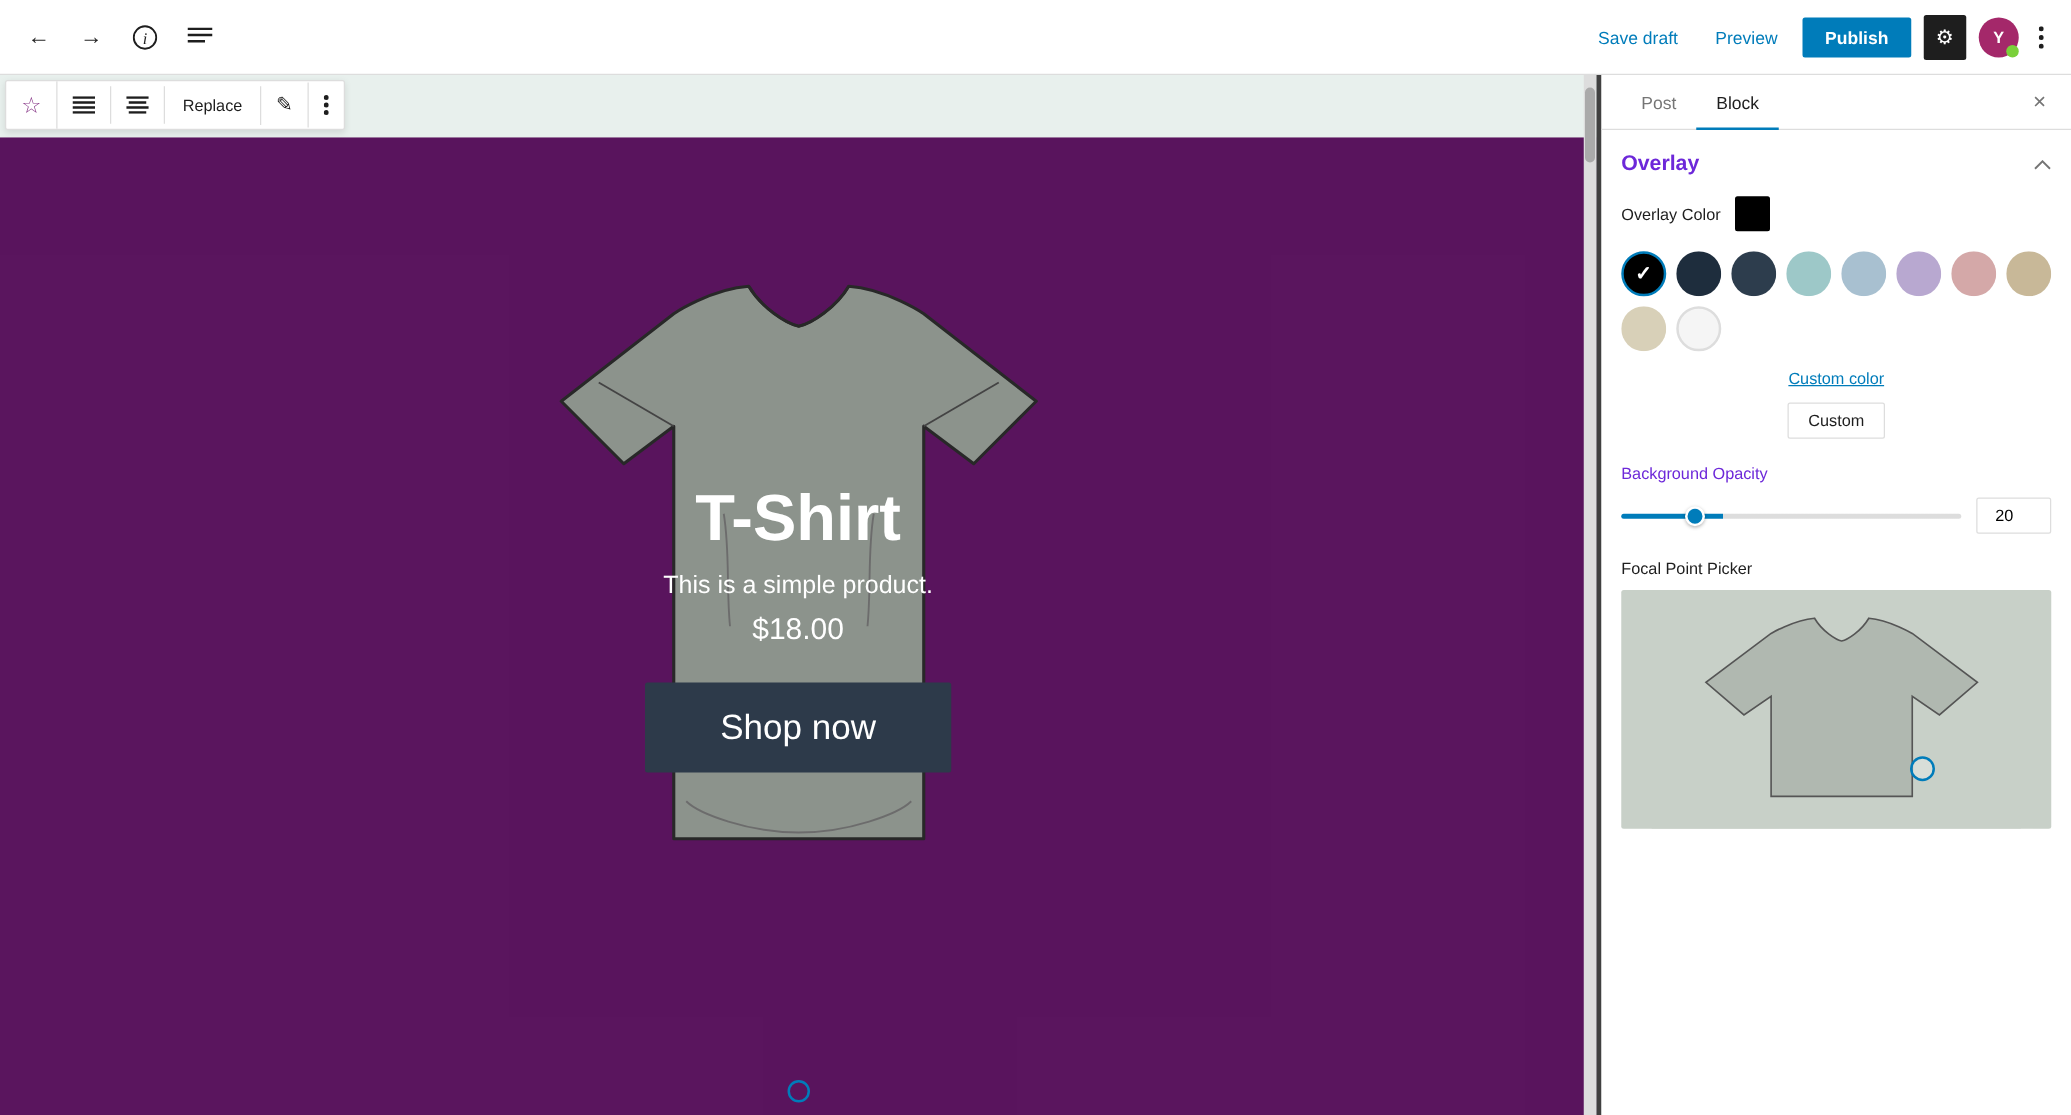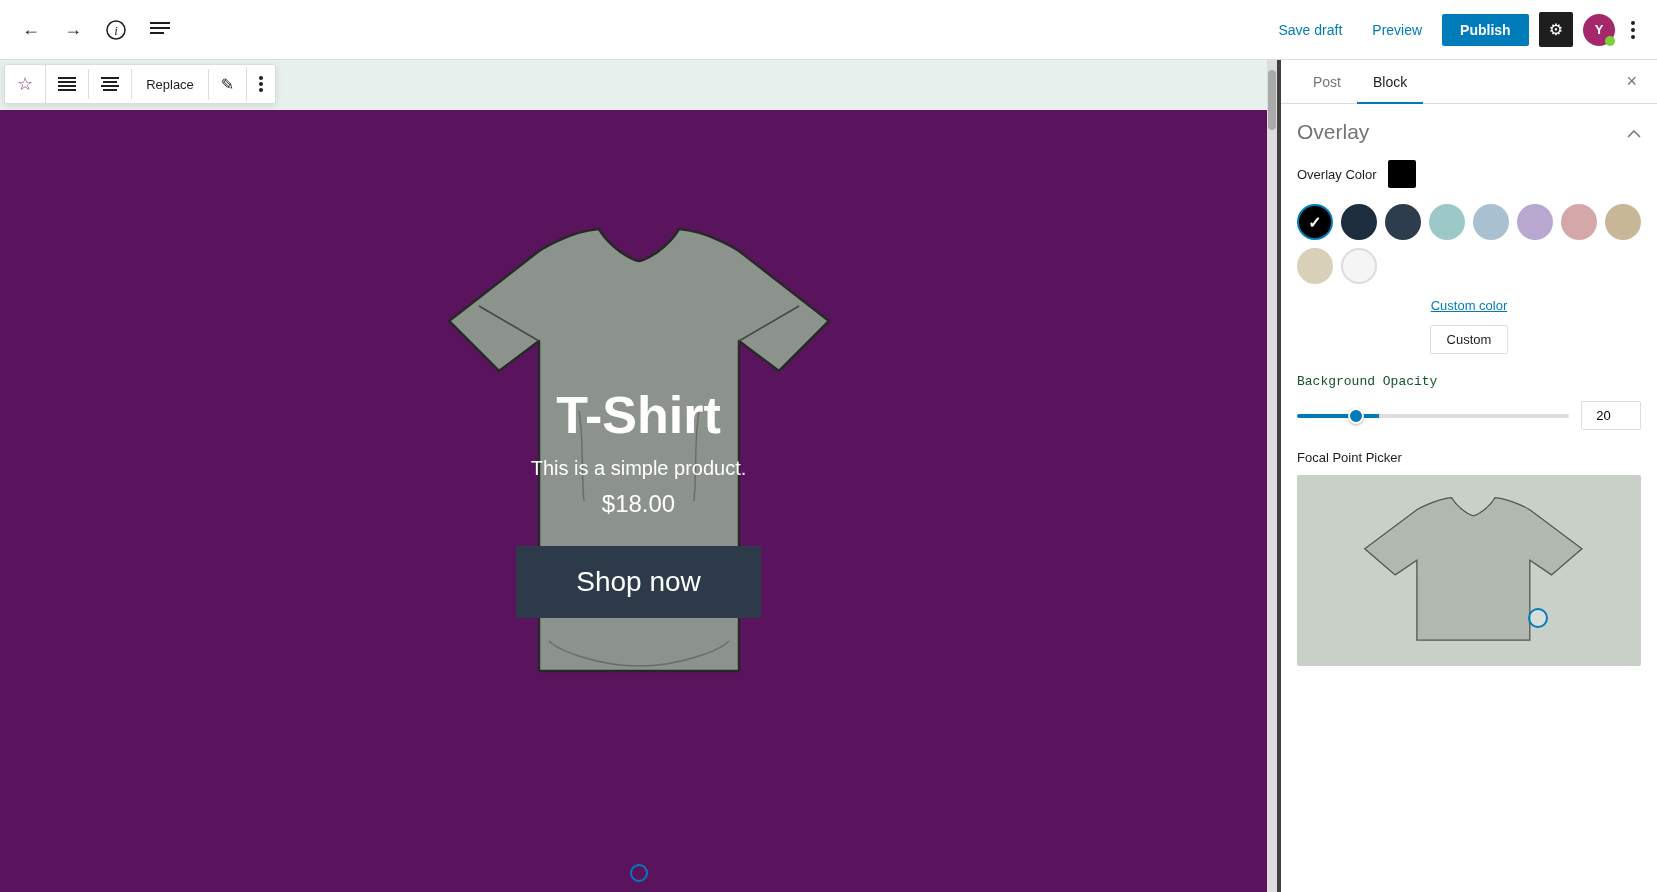--- a/index.html
+++ b/index.html
@@ -181,21 +181,21 @@
       padding: 16px;
     }
 
     
     .section-header {
       display: flex;
       align-items: center;
       justify-content: space-between;
       margin-bottom: 16px;
     }
-    .section-title { font-size: 21px; font-weight: 400; color: #737373; }
+    .section-title { font-size: 17px; font-weight: 700; color: #6d28d9; }
     .section-toggle { background: none; border: none; cursor: pointer; font-size: 18px; color: #757575; }
 
     
     .overlay-color-row {
       display: flex;
       align-items: center;
       margin-bottom: 16px;
       gap: 12px;
     }
     .overlay-color-label { font-size: 13px; color: #1e1e1e; }
@@ -238,21 +238,21 @@
       background: none;
       border: 1px solid #ddd;
       border-radius: 2px;
       padding: 6px 16px;
       font-size: 13px;
       cursor: pointer;
       color: #1e1e1e;
     }
 
     
-    .opacity-label { font-size: 13px; color: #14532d; margin-bottom: 12px; font-weight: 500; font-family: Liberation Mono, monospace; }
+    .opacity-label { font-size: 13px; color: #6d28d9; margin-bottom: 12px; font-weight: 500; }
     .opacity-row {
       display: flex;
       align-items: center;
       gap: 12px;
       margin-bottom: 20px;
     }
     .opacity-slider {
       flex: 1;
       -webkit-appearance: none;
       height: 4px;

